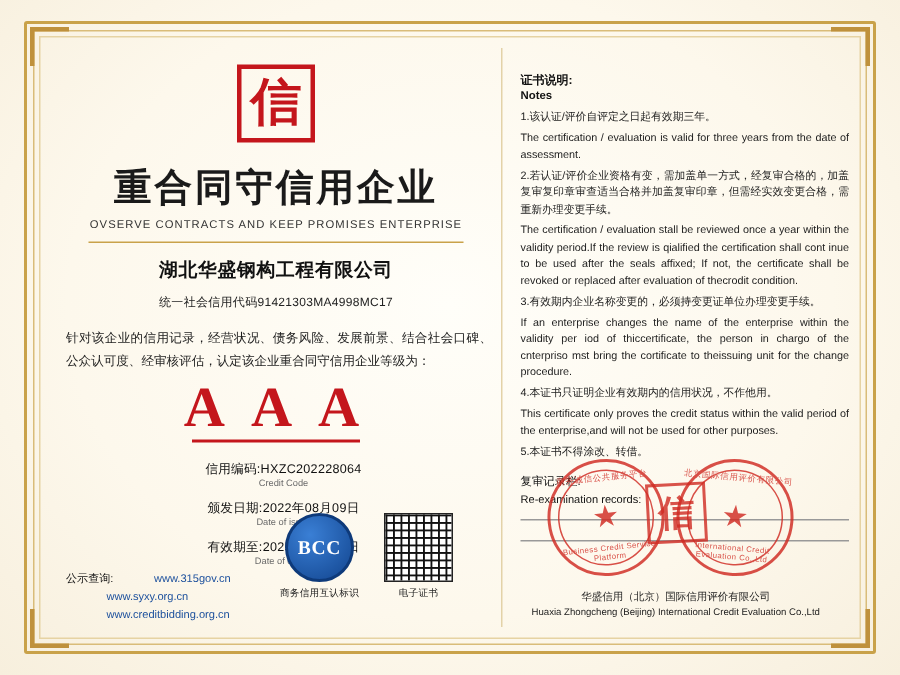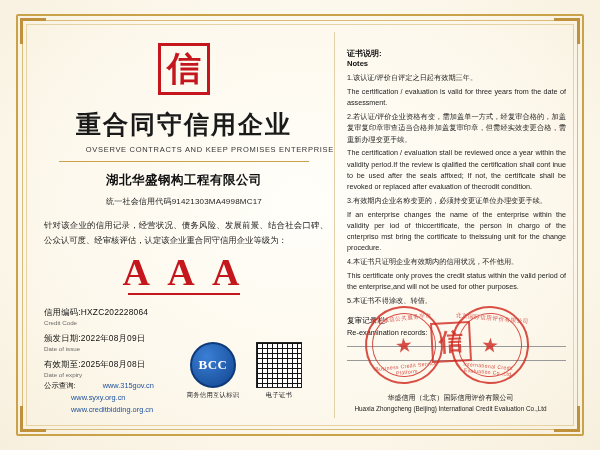--- a/index.html
+++ b/index.html
@@ -64,21 +64,21 @@
   .title-cn {
     margin-top:8px;
     text-align:center;
     color:#1a1a1a;
     font-family:"Liberation Serif", serif;
     font-size:25px;
     font-weight:bold;
     letter-spacing:2px;
   }
   .title-en {
-    text-align:right;
+    text-align:center;
     color:#333;
     font-size:7.5px;
     letter-spacing:0.7px;
     margin-top:4px;
     padding-bottom:5px;
   }
   .rule {
     width:250px; height:1px; background:#c9a24a;
     margin:2px auto 0 auto;
   }
@@ -116,20 +116,21 @@
     letter-spacing:6px;
     line-height:1.05;
   }
   .grade-underline {
     width:112px; height:1.5px; background:#c4161c;
     margin:0 auto;
   }
   .fields {
     margin-top:12px;
     padding-left:10px;
+    text-align:center;
   }
   .field {
     margin-bottom:7px;
   }
   .field .f-cn {
     font-size:8.4px;
     color:#111;
     letter-spacing:0.2px;
   }
   .field .f-en {

